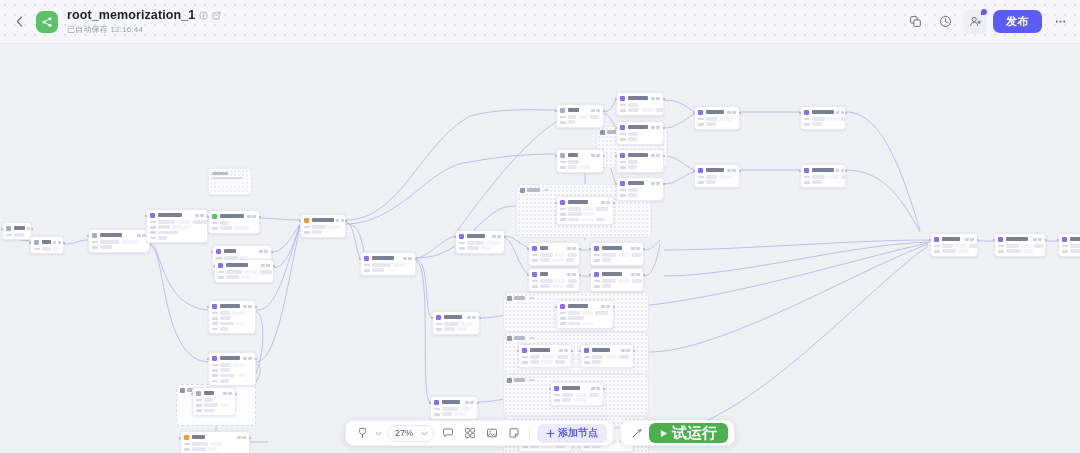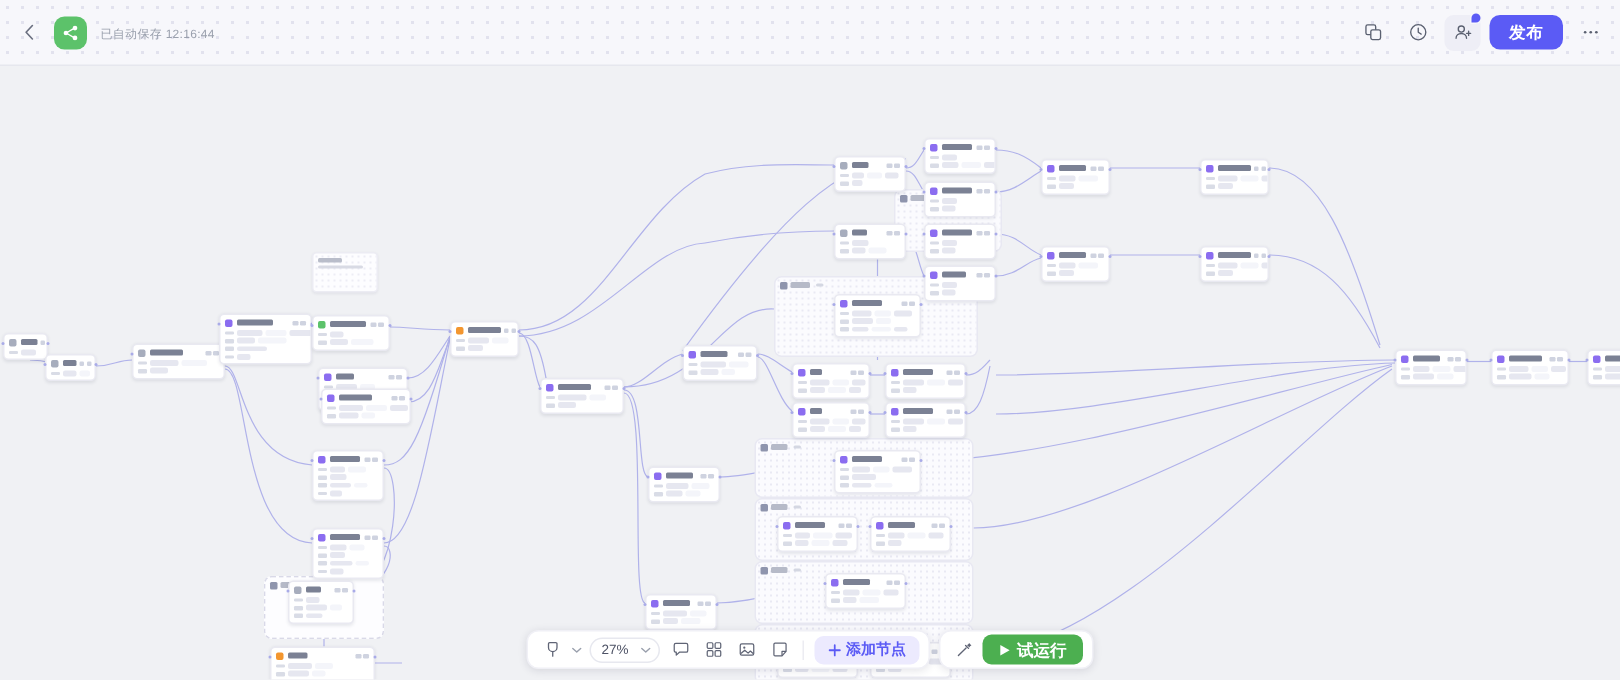--- a/index.html
+++ b/index.html
@@ -133,21 +133,21 @@
   .tb-sep { width: 1px; height: 13px; background: #ececf2; margin: 0 3px; }
   .add-node {
     display: flex; align-items: center; gap: 3px; height: 19px;
     background: #eceafe; color: #5b5bf5; border-radius: 6px;
     padding: 0 9px; font-size: 10px; font-weight: bold; cursor: pointer;
     margin-left: 2px;
   }
   .run-btn {
     display: flex; align-items: center; gap: 4px; height: 20px;
     background: #4caf50; color: #fff; border-radius: 6px; padding: 0 11px;
-    font-size: 11px; font-weight: bold; cursor: pointer;
+    font-size: 15px; font-weight: bold; cursor: pointer;
   }
   svg { display: block; }
 </style>
 </head>
 <body>
 
 <div id="app">
 
   <div class="header">
     <div class="hdr-back">
@@ -157,20 +157,35 @@
     </div>
     <div class="hdr-logo">
       <svg width="12" height="12" viewBox="0 0 16 16" fill="none">
         <circle cx="4" cy="8" r="2.1" fill="#fff"></circle>
         <circle cx="12" cy="3.6" r="2.1" fill="#fff"></circle>
         <circle cx="12" cy="12.4" r="2.1" fill="#fff"></circle>
         <path d="M5.6 7.1 10.4 4.4M5.6 8.9l4.8 2.7" stroke="#fff" stroke-width="1.2" stroke-linecap="round"></path>
       </svg>
     </div>
     <div class="hdr-titlewrap">
+      <div class="hdr-titlerow">
+        <span class="hdr-title">root_memorization_1</span>
+        <span class="hdr-ico">
+          <svg width="9" height="9" viewBox="0 0 12 12" fill="none">
+            <circle cx="6" cy="6" r="5" stroke="#9aa0ad" stroke-width="1"></circle>
+            <path d="M6 3.4v.1M6 5.4v3.2" stroke="#9aa0ad" stroke-width="1.1" stroke-linecap="round"></path>
+          </svg>
+        </span>
+        <span class="hdr-ico">
+          <svg width="9" height="9" viewBox="0 0 12 12" fill="none">
+            <path d="M9.6 6.6v3.1a.9.9 0 0 1-.9.9H2.3a.9.9 0 0 1-.9-.9V3.3a.9.9 0 0 1 .9-.9h3.1" stroke="#9aa0ad" stroke-width="1" stroke-linecap="round"></path>
+            <path d="M7.6 1.6h3v3M10.3 1.9 5.6 6.6" stroke="#9aa0ad" stroke-width="1" stroke-linecap="round" stroke-linejoin="round"></path>
+          </svg>
+        </span>
+      </div>
       <div class="hdr-sub">已自动保存 12:16:44</div>
     </div>
 
     <div class="hdr-right">
       <div class="hdr-btn">
         <svg width="13" height="13" viewBox="0 0 16 16" fill="none">
           <rect x="2" y="2" width="8" height="8" rx="1.4" stroke="#5a6070" stroke-width="1.1"></rect>
           <rect x="6" y="6" width="8" height="8" rx="1.4" stroke="#5a6070" stroke-width="1.1" fill="#f7f7fb"></rect>
         </svg>
       </div>

